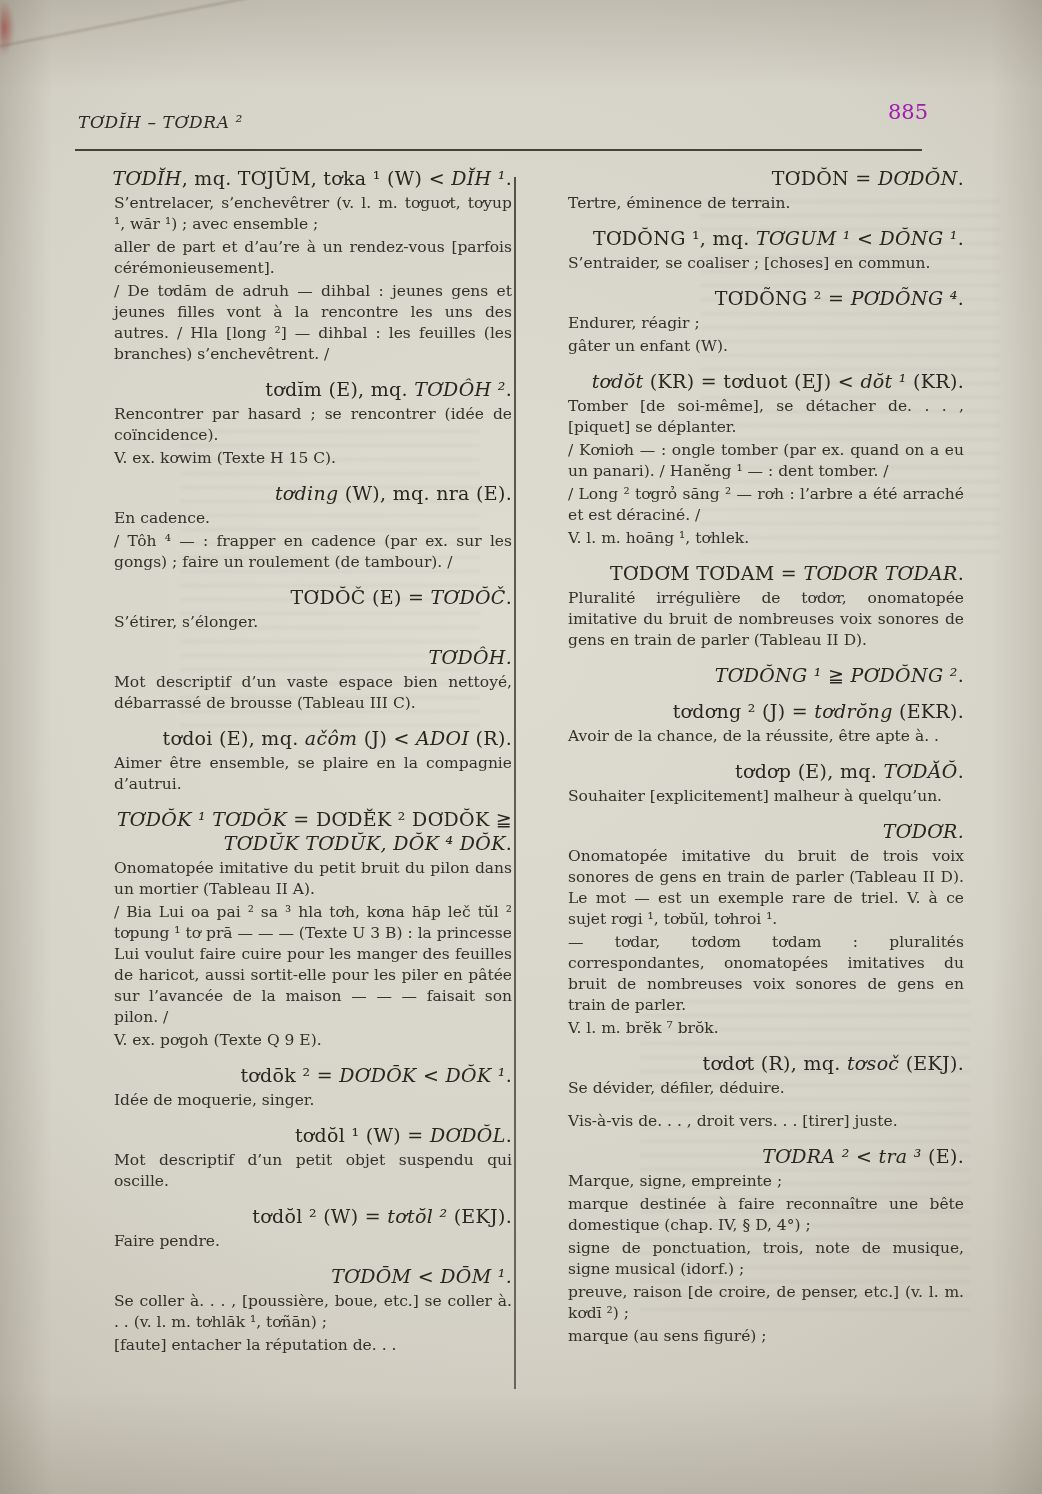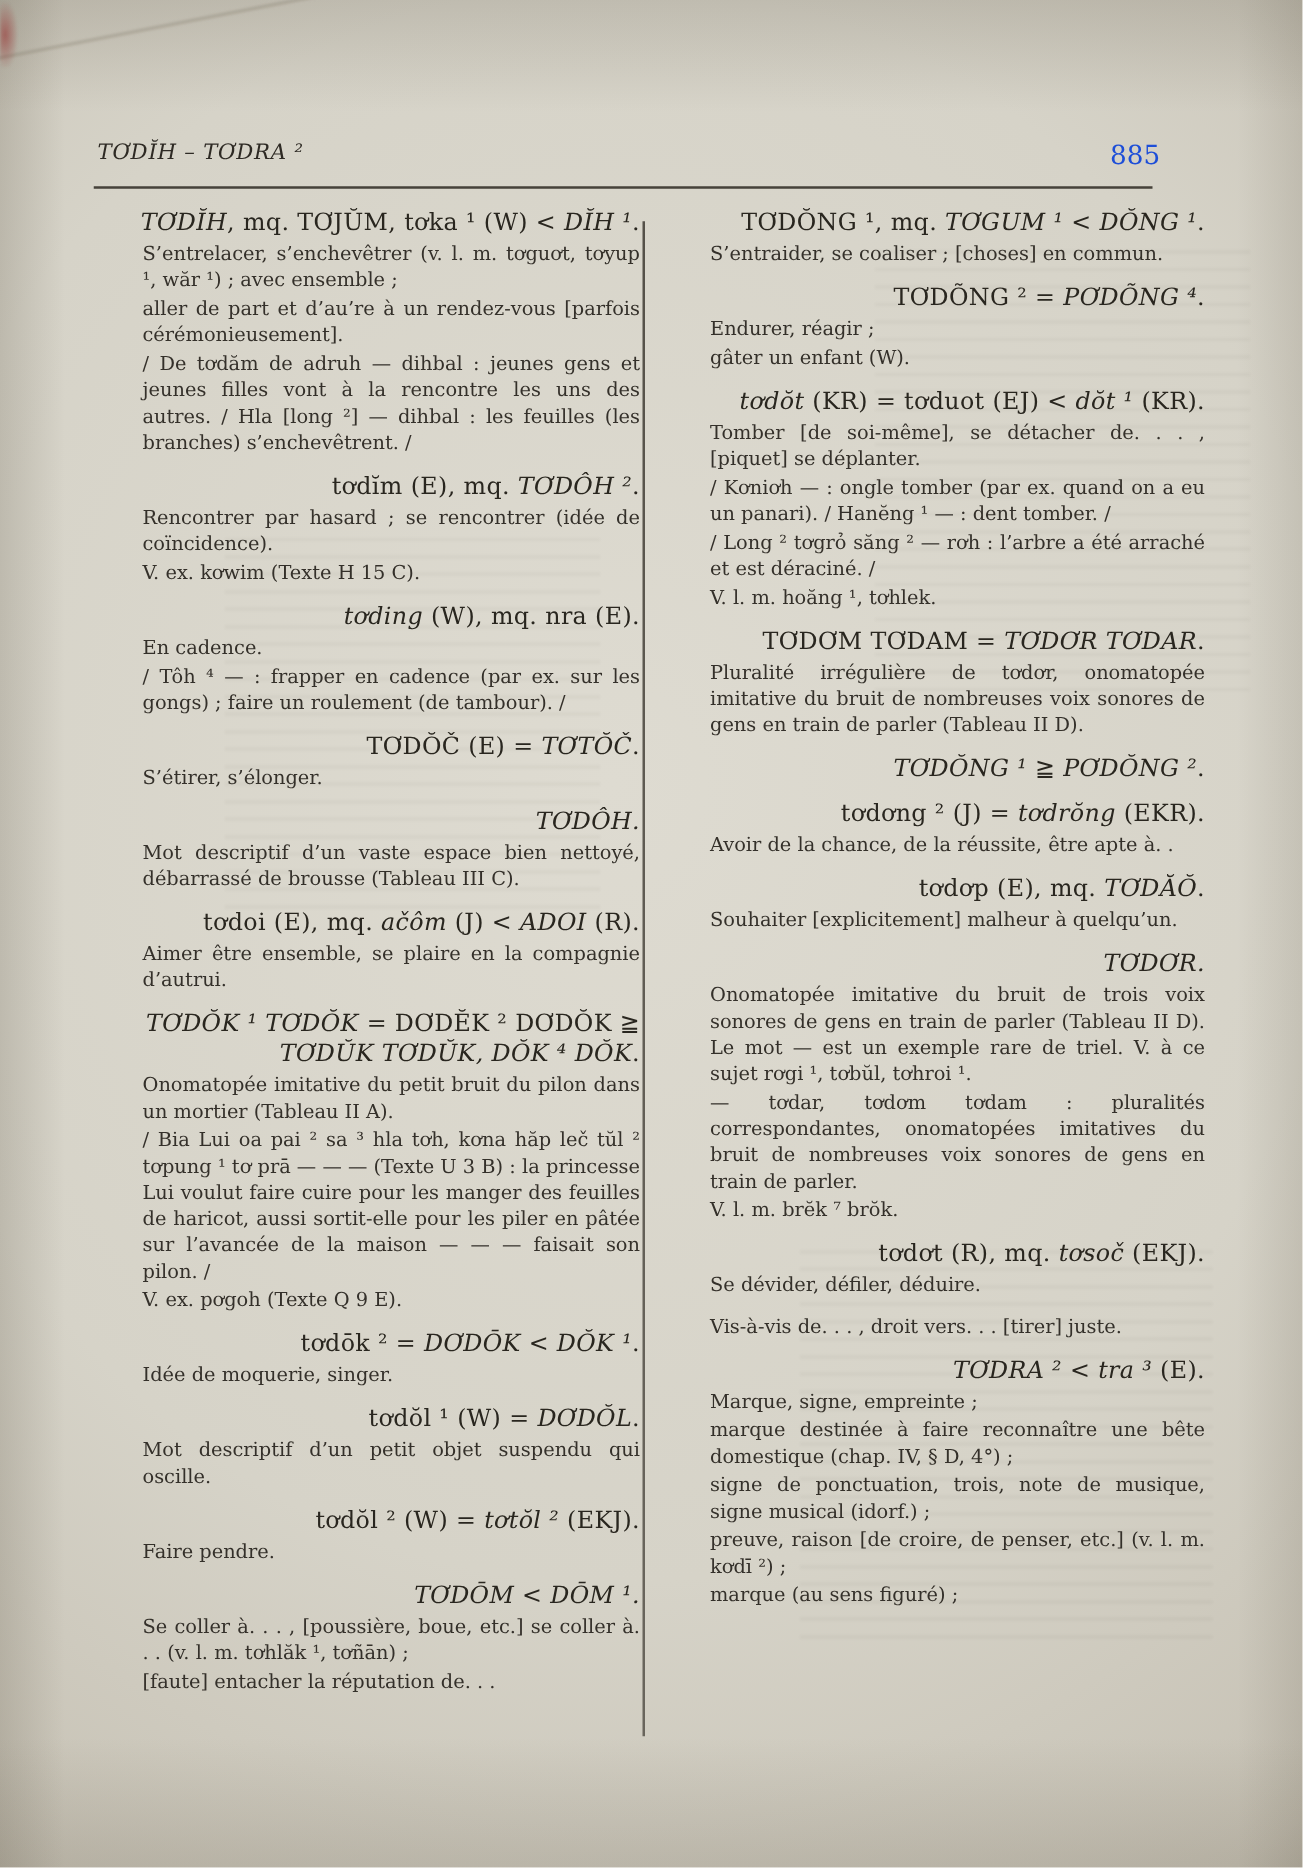--- a/index.html
+++ b/index.html
@@ -18,21 +18,21 @@
       linear-gradient(90deg, rgba(90,82,66,.20) 0%, rgba(0,0,0,0) 5%),
       linear-gradient(270deg, rgba(90,82,66,.14) 0%, rgba(0,0,0,0) 5%);
   }
   .crease{position:absolute;left:-40px;top:18px;width:360px;height:2px;
     background:rgba(110,100,84,.35);transform:rotate(-11deg);filter:blur(1.2px);}
   .smudge{position:absolute;left:0px;top:2px;width:14px;height:52px;
     background:radial-gradient(ellipse at 30% 50%, rgba(150,40,40,.55), rgba(150,40,40,0) 75%);
     filter:blur(1px);}
   .running-head{position:absolute;left:78px;top:112px;
     font-style:italic;font-size:17px;color:#2e2a24;letter-spacing:.6px;}
-  .page-num{position:absolute;left:888px;top:112px;font-size:21px;color:#1d4ed8;}
+  .page-num{position:absolute;left:888px;top:100px;font-size:21px;color:#a21caf;}
   .head-rule{position:absolute;left:75px;top:149px;width:847px;height:2px;background:#46423a;}
   .col-divider{position:absolute;left:514px;top:177px;width:2px;height:1212px;
     background:linear-gradient(180deg, rgba(70,66,58,.9), rgba(70,66,58,.75));}
   .column{position:absolute;top:166px;color:#2f2b25;}
   .column.left{left:76px;width:436px;}
   .column.right{left:530px;width:434px;}
   .entry{margin-bottom:12px;}
   .head{font-size:19px;line-height:24px;letter-spacing:.3px;
     padding-left:34px;text-indent:-34px;margin-bottom:3px;color:#29261f;text-align:right;}
   .head .it{font-style:italic;}
@@ -68,21 +68,21 @@
       <div class="head"><span class="rm">tơdĭm (E), mq. </span><span class="it">TƠDÔH ²</span><span class="rm">.</span></div>
       <p class="def">Rencontrer par hasard ; se rencontrer (idée de coïncidence).</p>
       <p class="def">V. ex. kơwim (Texte H 15 C).</p>
     </div>
     <div class="entry">
       <div class="head"><span class="it">tơding</span><span class="rm"> (W), mq. nra (E).</span></div>
       <p class="def">En cadence.</p>
       <p class="def">/ Tôh ⁴ — : frapper en cadence (par ex. sur les gongs) ; faire un roulement (de tambour). /</p>
     </div>
     <div class="entry">
-      <div class="head"><span class="rm">TƠDŎČ (E) = </span><span class="it">TƠTŎČ</span><span class="rm">.</span></div>
+      <div class="head"><span class="rm">TƠDŎČ (E) = </span><span class="it">TƠDŎČ</span><span class="rm">.</span></div>
       <p class="def">S’étirer, s’élonger.</p>
     </div>
     <div class="entry">
       <div class="head"><span class="it">TƠDÔH.</span></div>
       <p class="def">Mot descriptif d’un vaste espace bien nettoyé, débarrassé de brousse (Tableau III C).</p>
     </div>
     <div class="entry">
       <div class="head"><span class="rm">tơdoi (E), mq. </span><span class="it">ačôm</span><span class="rm"> (J) &lt; </span><span class="it">ADOI</span><span class="rm"> (R).</span></div>
       <p class="def">Aimer être ensemble, se plaire en la compagnie d’autrui.</p>
     </div>
@@ -104,20 +104,24 @@
       <div class="head"><span class="rm">tơdŏl ² (W) = </span><span class="it">tơtŏl ²</span><span class="rm"> (EKJ).</span></div>
       <p class="def">Faire pendre.</p>
     </div>
     <div class="entry">
       <div class="head"><span class="it">TƠDŌM &lt; DŌM ¹.</span></div>
       <p class="def">Se coller à. . . , [poussière, boue, etc.] se coller à. . .  (v. l. m. tơhlăk ¹, tơñān) ;</p>
       <p class="def">[faute] entacher la réputation de. . .</p>
     </div>
   </div>
 <div class="column right" id="col-right">
+    <div class="entry">
+      <div class="head"><span class="rm">TƠDŎN = </span><span class="it">DƠDŎN</span><span class="rm">.</span></div>
+      <p class="def">Tertre, éminence de terrain.</p>
+    </div>
     <div class="entry">
       <div class="head"><span class="rm">TƠDŎNG ¹, mq. </span><span class="it">TƠGUM ¹</span><span class="rm"> &lt; </span><span class="it">DŎNG ¹</span><span class="rm">.</span></div>
       <p class="def">S’entraider, se coaliser ; [choses] en commun.</p>
     </div>
     <div class="entry">
       <div class="head"><span class="rm">TƠDÕNG ² = </span><span class="it">PƠDÕNG ⁴</span><span class="rm">.</span></div>
       <p class="def">Endurer, réagir ;</p>
       <p class="def">gâter un enfant (W).</p>
     </div>
     <div class="entry">

